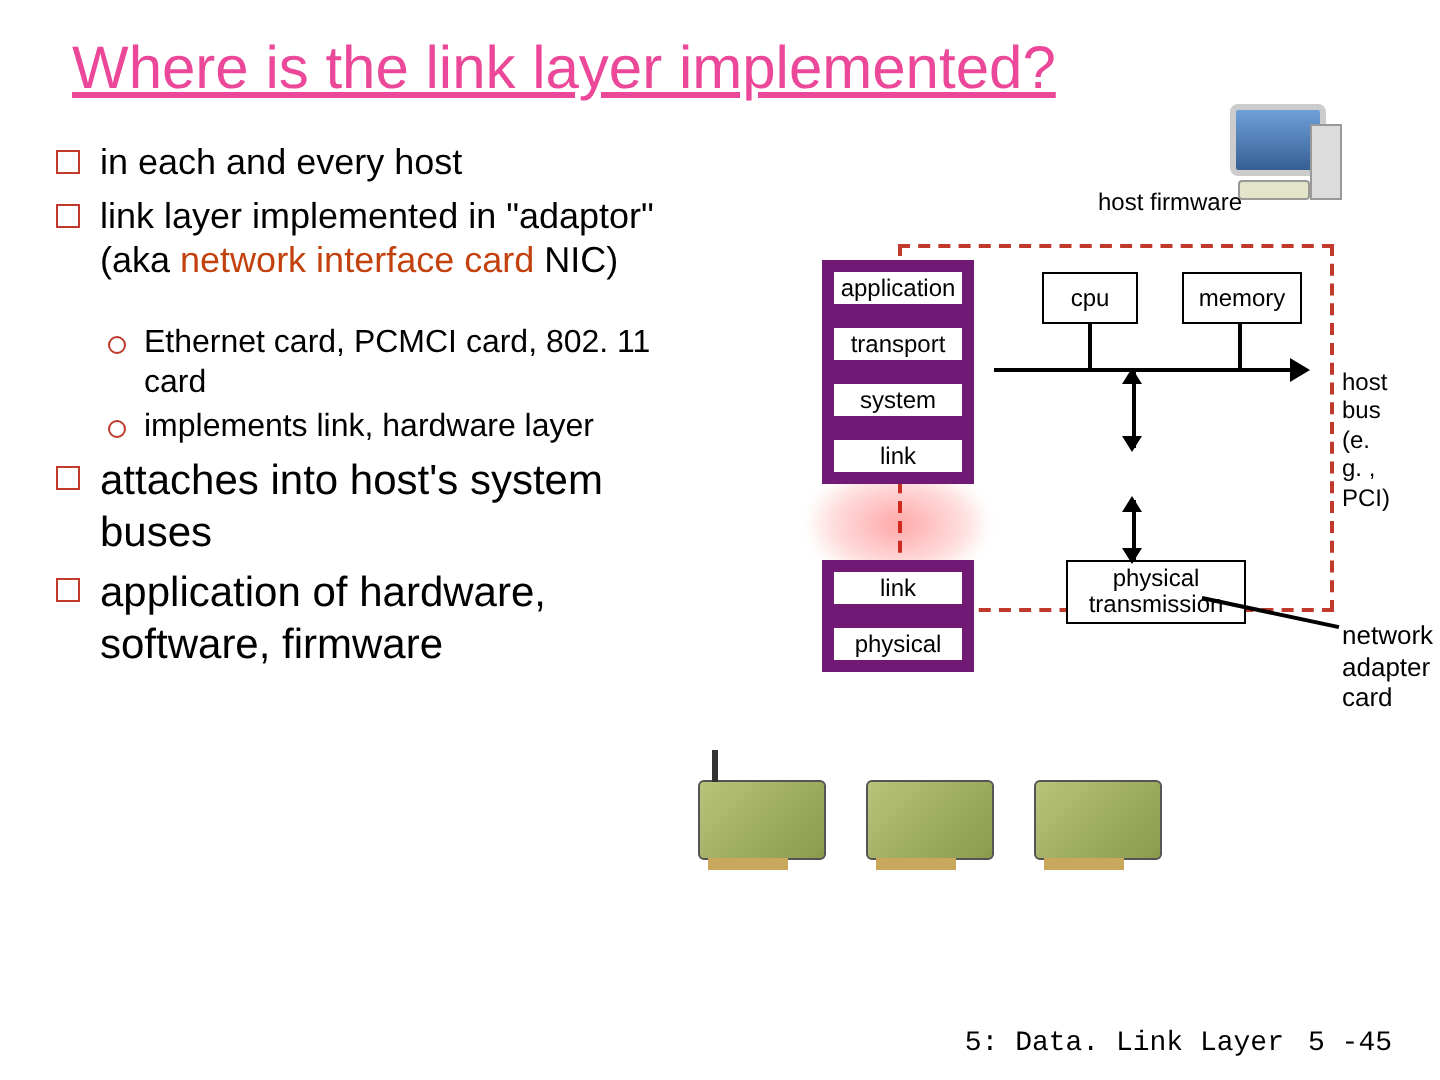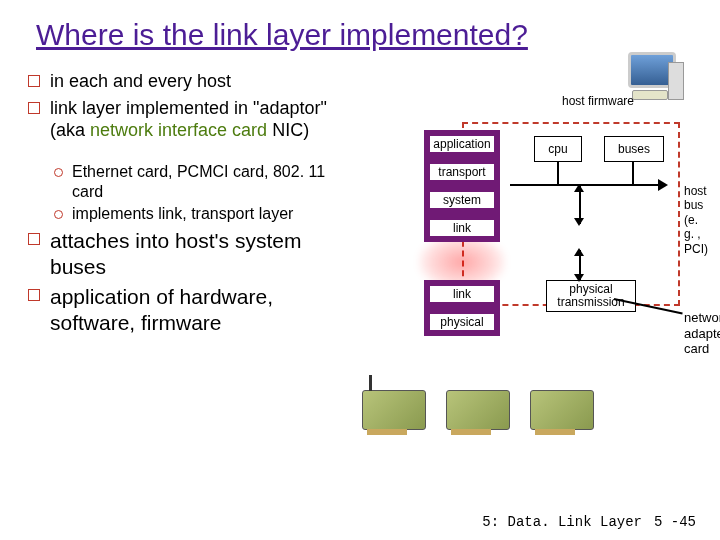--- a/index.html
+++ b/index.html
@@ -15,29 +15,29 @@
   .slide {
     padding: 12px 28px 10px 28px;
     box-sizing: border-box;
     width: 100%;
     height: 100%;
     position: relative;
   }
   .title {
     font-family: "Comic Sans MS", cursive, sans-serif;
     font-size: 30px;
-    color: #4c1d95;
+    color: #ec4899;
     text-decoration: underline;
     margin: 6px 0 18px 8px;
     white-space: nowrap;
   }
   .body {
     display: flex;
     flex-direction: row;
-    gap: 14px;
+    gap: 1px;
   }
   .left {
     width: 320px;
     font-family: "Comic Sans MS", cursive, sans-serif;
     font-size: 18px;
     line-height: 1.25;
   }
   ul.outer, ul.inner {
     list-style: none;
     padding: 0;
@@ -71,21 +71,21 @@
     content: "";
     position: absolute;
     left: 4px;
     top: 6px;
     width: 9px;
     height: 9px;
     border: 1.5px solid #c0392b;
     border-radius: 50%;
     box-sizing: border-box;
   }
-  .hl { color: #4d7c0f; }
+  .hl { color: #c2410c; }
   .right {
     flex: 1;
     position: relative;
     font-family: Arial, Helvetica, sans-serif;
   }
   .host-box {
     position: absolute;
     left: 100px;
     top: 52px;
     width: 214px;
@@ -254,21 +254,21 @@
         <li>
           <span>in each and every host</span>
         </li>
         <li>
           <span>link layer implemented in "adaptor" (aka </span><span class="hl">network interface card</span><span> NIC)</span>
           <ul class="inner">
             <li>
               <span>Ethernet card, PCMCI card, 802. 11 card</span>
             </li>
             <li>
-              <span>implements link, transport layer</span>
+              <span>implements link, hardware layer</span>
             </li>
           </ul>
         </li>
         <li style="font-size:21px">
           <span>attaches into host's system buses</span>
         </li>
         <li style="font-size:21px">
           <span>application of hardware, software, firmware</span>
         </li>
       </ul>
@@ -292,21 +292,21 @@
           <div class="cell">application</div>
           <div class="cell">transport</div>
           <div class="cell">system</div>
           <div class="cell">link</div>
           <div class="spacer"></div>
           <div class="cell">link</div>
           <div class="cell">physical</div>
         </div>
 
         <div class="chip cpu">cpu</div>
-        <div class="chip mem">buses</div>
+        <div class="chip mem">memory</div>
         <div class="chip phys">physical transmission</div>
 
         <div class="bus-h"></div>
         <div class="bus-ah"></div>
         <div class="vline v-cpu"></div>
         <div class="vline v-mem"></div>
         <div class="vline v-ctrl"></div>
         <div class="vline v-ct2"></div>
         <div class="arrow-down-tip tip1d"></div>
         <div class="arrow-up-tip tip1u"></div>

